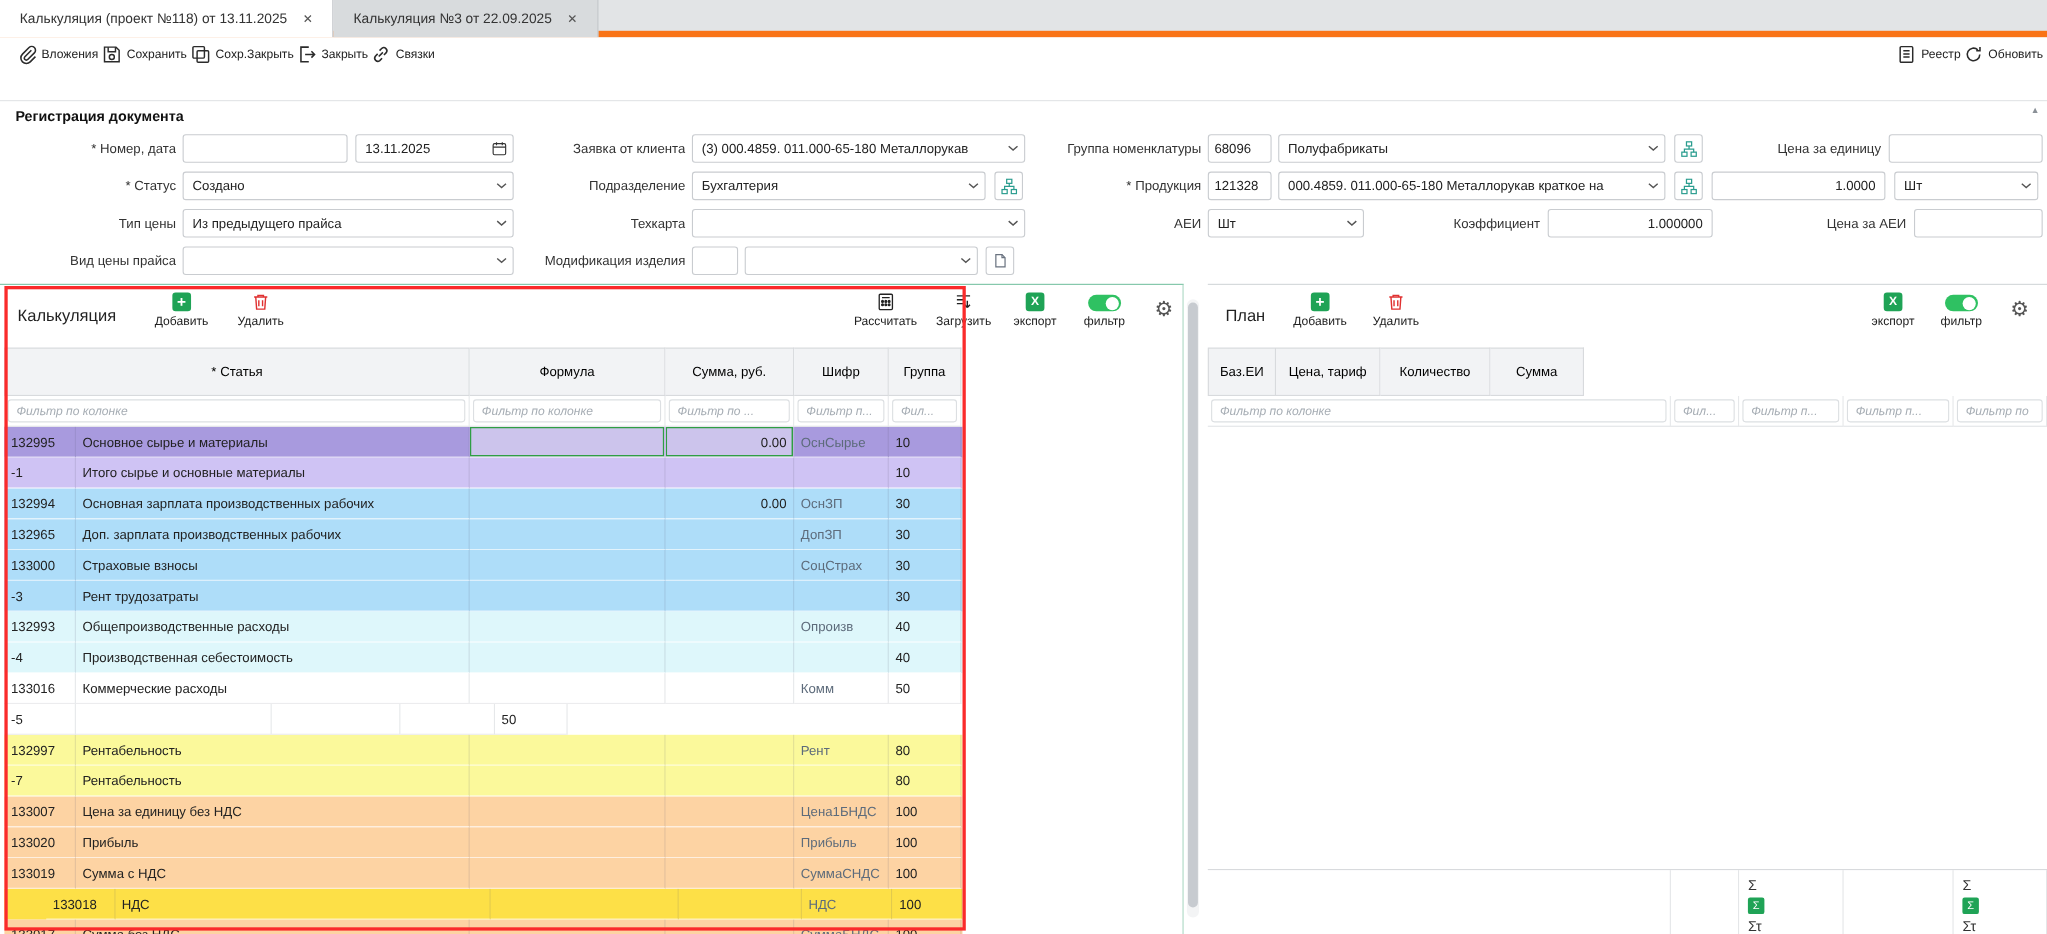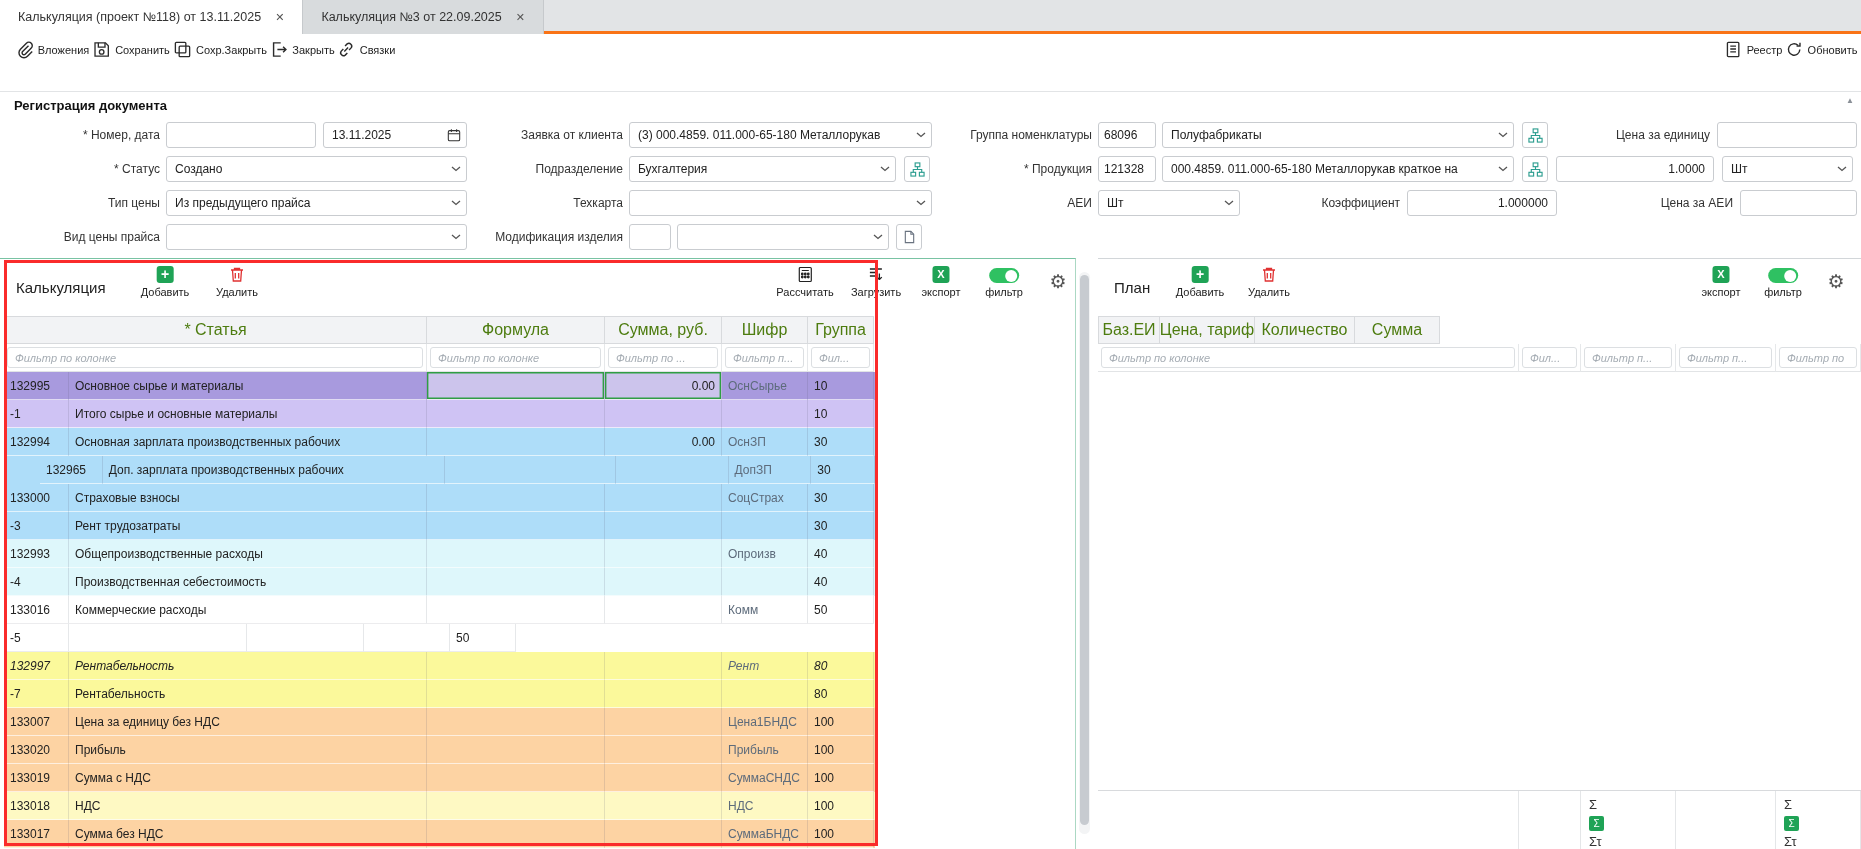--- a/index.html
+++ b/index.html
@@ -1,20 +1,20 @@
 <!DOCTYPE html>
 <html><head>
 <meta charset="utf-8">
 <style>
   *{margin:0;padding:0;box-sizing:border-box}
   html,body{width:1861px;height:849px;overflow:hidden}
   body{position:relative;font-family:"Liberation Sans",sans-serif;background:#fff;color:#222}
 
   
-  .tabbar{position:absolute;left:0;top:0;width:1861px;height:34px;background:#e2e4e6;border-bottom:3px solid #f97316;display:flex}
+  .tabbar{position:absolute;left:0;top:0;width:1861px;height:34px;background:#e2e4e6;border-bottom:6px solid #f97316;display:flex}
   .tab{height:34px;display:flex;align-items:center;gap:14px;padding:0 18px;font-size:12.5px;color:#333;background:#d8dbdd;border-right:1px solid #c6c9cc;white-space:nowrap}
   .tab.active{background:#fff}
   .tab-close{font-size:11px;color:#555}
 
   
   .toolbar{position:absolute;left:0;top:34px;width:1861px;height:58px;background:#fff;border-bottom:1px solid #e2e4e6}
   .tbtn{position:absolute;top:6px;transform:translateX(-50%);display:flex;align-items:center;gap:4px;font-size:11px;color:#222;white-space:nowrap}
   .tbtn svg{display:block}
 
   
@@ -39,21 +39,21 @@
   .plus-icon,.excel-icon{width:17px;height:17px;border-radius:3px;background:#1fa356;color:#fff;text-align:center}
   .plus-icon{font-size:14px;font-weight:bold;line-height:16px}
   .excel-icon{font-size:11px;font-weight:bold;line-height:17px}
   .toggle{width:30px;height:15px;border-radius:8px;background:#2fc162;position:relative;margin-top:2px}
   .toggle::after{content:"";position:absolute;top:1.5px;right:2px;width:12px;height:12px;border-radius:50%;background:#fff}
   .gear{font-size:19px;color:#555;line-height:1;margin-top:6px}
 
   
   .table{position:absolute}
   .thead,.tfilter,.trow{display:flex}
-  .th{height:28px;background:#f2f3f5;border:1px solid #d8dadd;border-left:none;font-size:16px;color:#4d7c0f;display:flex;align-items:center;justify-content:center;white-space:nowrap;overflow:hidden}
+  .th{height:44px;background:#f2f3f5;border:1px solid #d8dadd;border-left:none;font-size:12px;color:#000000;display:flex;align-items:center;justify-content:center;white-space:nowrap;overflow:hidden}
   .th:first-child{border-left:1px solid #d8dadd}
   .tf{height:28px;border-right:1px solid #e6e8ea;border-bottom:1px solid #e2e4e6;padding:3px}
   .tf input{width:100%;height:100%;border:1px solid #dcdfe2;border-radius:3px;font-size:11px;padding:0 7px;color:#444;font-style:italic}
   .tf input::placeholder{color:#a6adb4;font-style:italic}
   .td{height:28px;display:flex;align-items:center;padding:0 6px;font-size:12px;border-right:1px solid rgba(90,90,115,0.16);border-bottom:1px solid rgba(255,255,255,0.65);white-space:nowrap;overflow:hidden}
   .trow.tone-white .td{border-right-color:#e6e8ea;border-bottom-color:#ececee}
   .c-sum{justify-content:flex-end}
   .c-code{color:#5d6b7b}
   .cell-focus{box-shadow:inset 0 0 0 1.4px #2f9e44;background:rgba(255,255,255,0.42)}
   
@@ -362,21 +362,21 @@
           <div class="td w-gru c-group">10</div>
         </div>
         <div class="trow" style="background: rgb(174, 221, 249);">
           <div class="td w-id c-id">132994</div>
           <div class="td w-art c-article">Основная зарплата производственных рабочих</div>
           <div class="td w-for c-formula"></div>
           <div class="td w-sum c-sum">0.00</div>
           <div class="td w-shi c-code">ОснЗП</div>
           <div class="td w-gru c-group">30</div>
         </div>
-        <div class="trow" style="background: rgb(174, 221, 249); padding-left: 36px;">
+        <div class="trow" style="background: rgb(174, 221, 249);">
           <div class="td w-id c-id">132965</div>
           <div class="td w-art c-article">Доп. зарплата производственных рабочих</div>
           <div class="td w-for c-formula"></div>
           <div class="td w-sum c-sum"></div>
           <div class="td w-shi c-code">ДопЗП</div>
           <div class="td w-gru c-group">30</div>
         </div>
         <div class="trow" style="background: rgb(174, 221, 249);">
           <div class="td w-id c-id">133000</div>
           <div class="td w-art c-article">Страховые взносы</div>
@@ -417,21 +417,21 @@
           <div class="td w-shi c-code">Комм</div>
           <div class="td w-gru c-group">50</div>
         </div>
         <div class="trow tone-white" style="background: rgb(255, 255, 255);">
           <div class="td w-id c-id">-5</div>
           <div class="td w-for c-formula"></div>
           <div class="td w-sum c-sum"></div>
           <div class="td w-shi c-code"></div>
           <div class="td w-gru c-group">50</div>
         </div>
-        <div class="trow" style="background: rgb(251, 249, 155); font-style: italic;">
+        <div class="trow" style="background: rgb(251, 249, 155);">
           <div class="td w-id c-id">132997</div>
           <div class="td w-art c-article">Рентабельность</div>
           <div class="td w-for c-formula"></div>
           <div class="td w-sum c-sum"></div>
           <div class="td w-shi c-code">Рент</div>
           <div class="td w-gru c-group">80</div>
         </div>
         <div class="trow" style="background: rgb(251, 249, 155);">
           <div class="td w-id c-id">-7</div>
           <div class="td w-art c-article">Рентабельность</div>
@@ -457,21 +457,21 @@
           <div class="td w-gru c-group">100</div>
         </div>
         <div class="trow" style="background: rgb(253, 211, 163);">
           <div class="td w-id c-id">133019</div>
           <div class="td w-art c-article">Сумма с НДС</div>
           <div class="td w-for c-formula"></div>
           <div class="td w-sum c-sum"></div>
           <div class="td w-shi c-code">СуммаСНДС</div>
           <div class="td w-gru c-group">100</div>
         </div>
-        <div class="trow" style="background: #fef9c3;">
+        <div class="trow" style="background: #fde047; padding-left: 38px;">
           <div class="td w-id c-id">133018</div>
           <div class="td w-art c-article">НДС</div>
           <div class="td w-for c-formula"></div>
           <div class="td w-sum c-sum"></div>
           <div class="td w-shi c-code">НДС</div>
           <div class="td w-gru c-group">100</div>
         </div>
         <div class="trow" style="background: rgb(253, 211, 163);">
           <div class="td w-id c-id">133017</div>
           <div class="td w-art c-article">Сумма без НДС</div>

